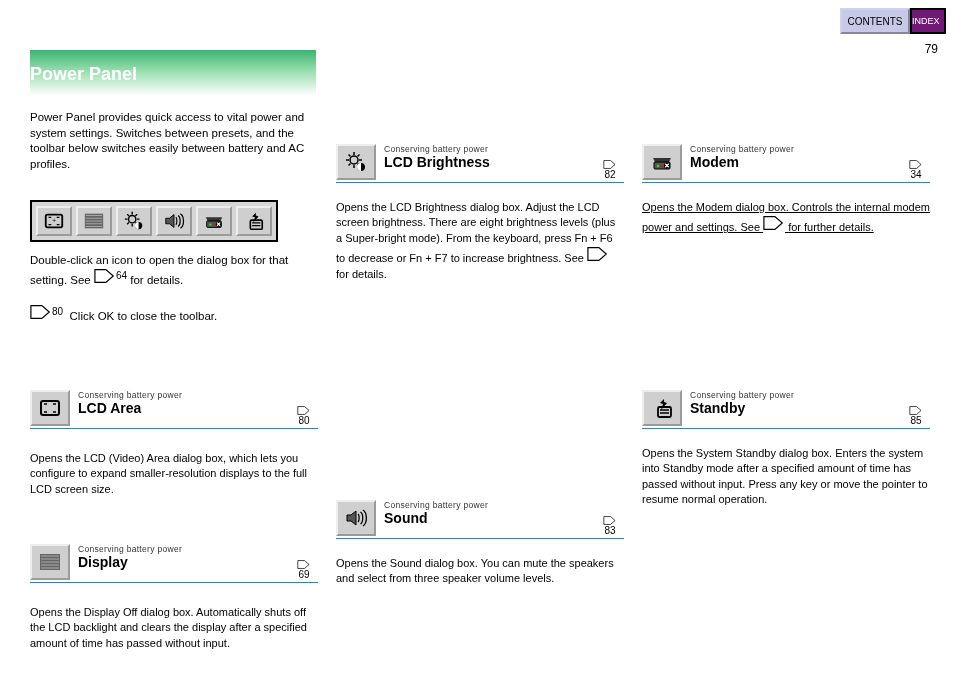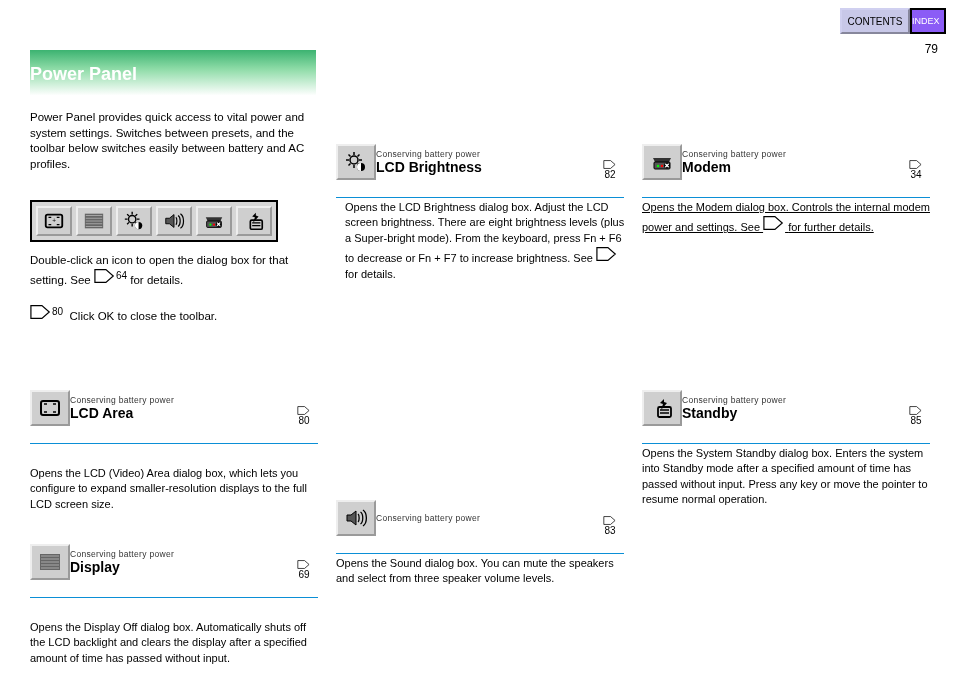--- a/index.html
+++ b/index.html
@@ -24,21 +24,21 @@
     background: #c8c8e8;
     border: 2px outset #d0d0f0;
     display:flex;
     align-items:center;
     justify-content:center;
     font-size:10px;
   }
   .btn-black {
     width: 36px;
     height: 26px;
-    background: #8b5cf6;
+    background: #701a75;
     border: 2px solid #000;
   }
   .page-num {
     position: absolute;
     right: 16px;
     top: 42px;
     font-size: 12px;
   }
   .gradient-banner {
     position: absolute;
@@ -89,23 +89,24 @@
     width: 286px;
     font-size: 11.5px;
     line-height: 1.4;
   }
   .section {
     position: absolute;
     width: 288px;
   }
   .sec-head {
     display: flex;
-    align-items: center;
+    align-items: flex-start;
     border-bottom: 1.5px solid #0b8fd6;
-    padding-bottom: 17px;
+    padding-bottom: 2px;
+    gap: 8px;
   }
   .sec-icon {
     width: 40px;
     height: 36px;
     background: #cfcfcf;
     border: 2px outset #eee;
     display: flex;
     align-items: center;
     justify-content: center;
     flex-shrink: 0;
@@ -142,21 +143,21 @@
     align-items: center;
   }
   .callout svg { width: 22px; height: 16px; vertical-align: middle; }
   .callout-num { font-size: 10px; }
   .pos-c1r1 { left: 30px;  top: 390px; }
   .pos-c1r2 { left: 30px;  top: 544px; }
   .pos-c2r1 { left: 336px; top: 144px; }
   .pos-c2r2 { left: 336px; top: 500px; }
   .pos-c3r1 { left: 642px; top: 144px; }
   .pos-c3r2 { left: 642px; top: 390px; }
-  .pos-c2r1-extra { left:336px; top:200px; width:288px; font-size:11px; line-height:1.4; position:absolute;margin-left:9px;}
+  .pos-c2r1-extra { left:336px; top:200px; width:288px; font-size:11px; line-height:1.4; position:absolute;}
   .pos-c2r2-extra { left:336px; top:556px; width:288px; font-size:11px; line-height:1.4; position:absolute;}
   .pos-c3r1-extra { left:642px; top:200px; width:288px; font-size:11px; line-height:1.4; position:absolute;text-decoration:underline;}
   .pos-c3r2-extra { left:642px; top:446px; width:288px; font-size:11px; line-height:1.4; position:absolute;}
 </style>
 </head>
 <body>
 
 <div class="top-buttons">
   <div class="btn3d">    CONTENTS</div>
   <div class="btn-black"><span style="color:#fff;font-size:9px">INDEX</span></div>
@@ -320,20 +321,21 @@
 <div class="section pos-c2r2">
   <div class="sec-head">
     <div class="sec-icon">
       <svg viewBox="0 0 24 24">
           <path d="M3 9v6h4l5 4V5L7 9H3z" fill="#555" stroke="#000" stroke-width="1"></path>
           <path d="M14 8c1.5 1 1.5 7 0 8M16.5 6c3 2 3 10 0 12M19 4c4.5 3 4.5 13 0 16" fill="none" stroke="#000" stroke-width="1.3"></path>
         </svg>
     </div>
     <div class="sec-title-block">
       <div class="sec-eyebrow">Conserving battery power</div>
+      <div class="sec-title">Sound</div>
     </div>
     <span class="callout sec-pagecall">
       <svg viewBox="0 0 24 16">
           <path d="M1 1h12l8 7-8 7H1z" fill="#fff" stroke="#000" stroke-width="1.3"></path>
         </svg>
       <span class="callout-num">83</span>
     </span>
   </div>
 </div>
 <div class="pos-c2r2-extra">Opens the Sound dialog box. You can mute the speakers and select from three speaker volume levels.</div>

